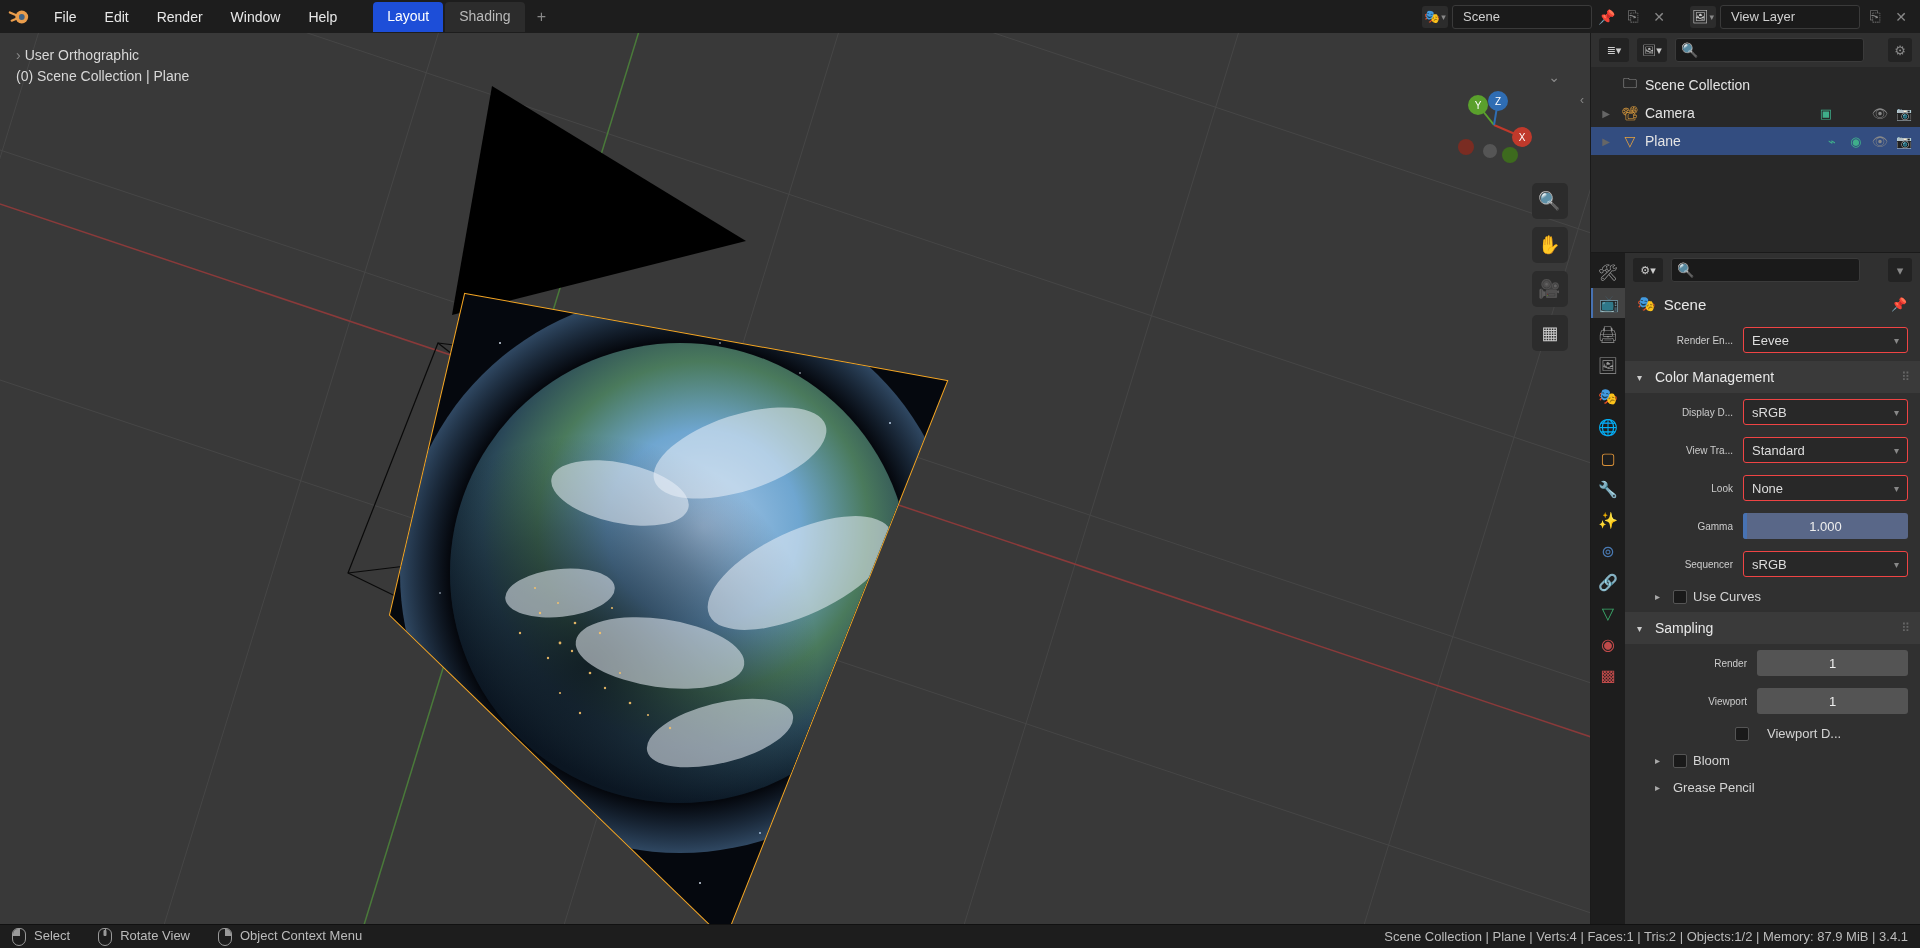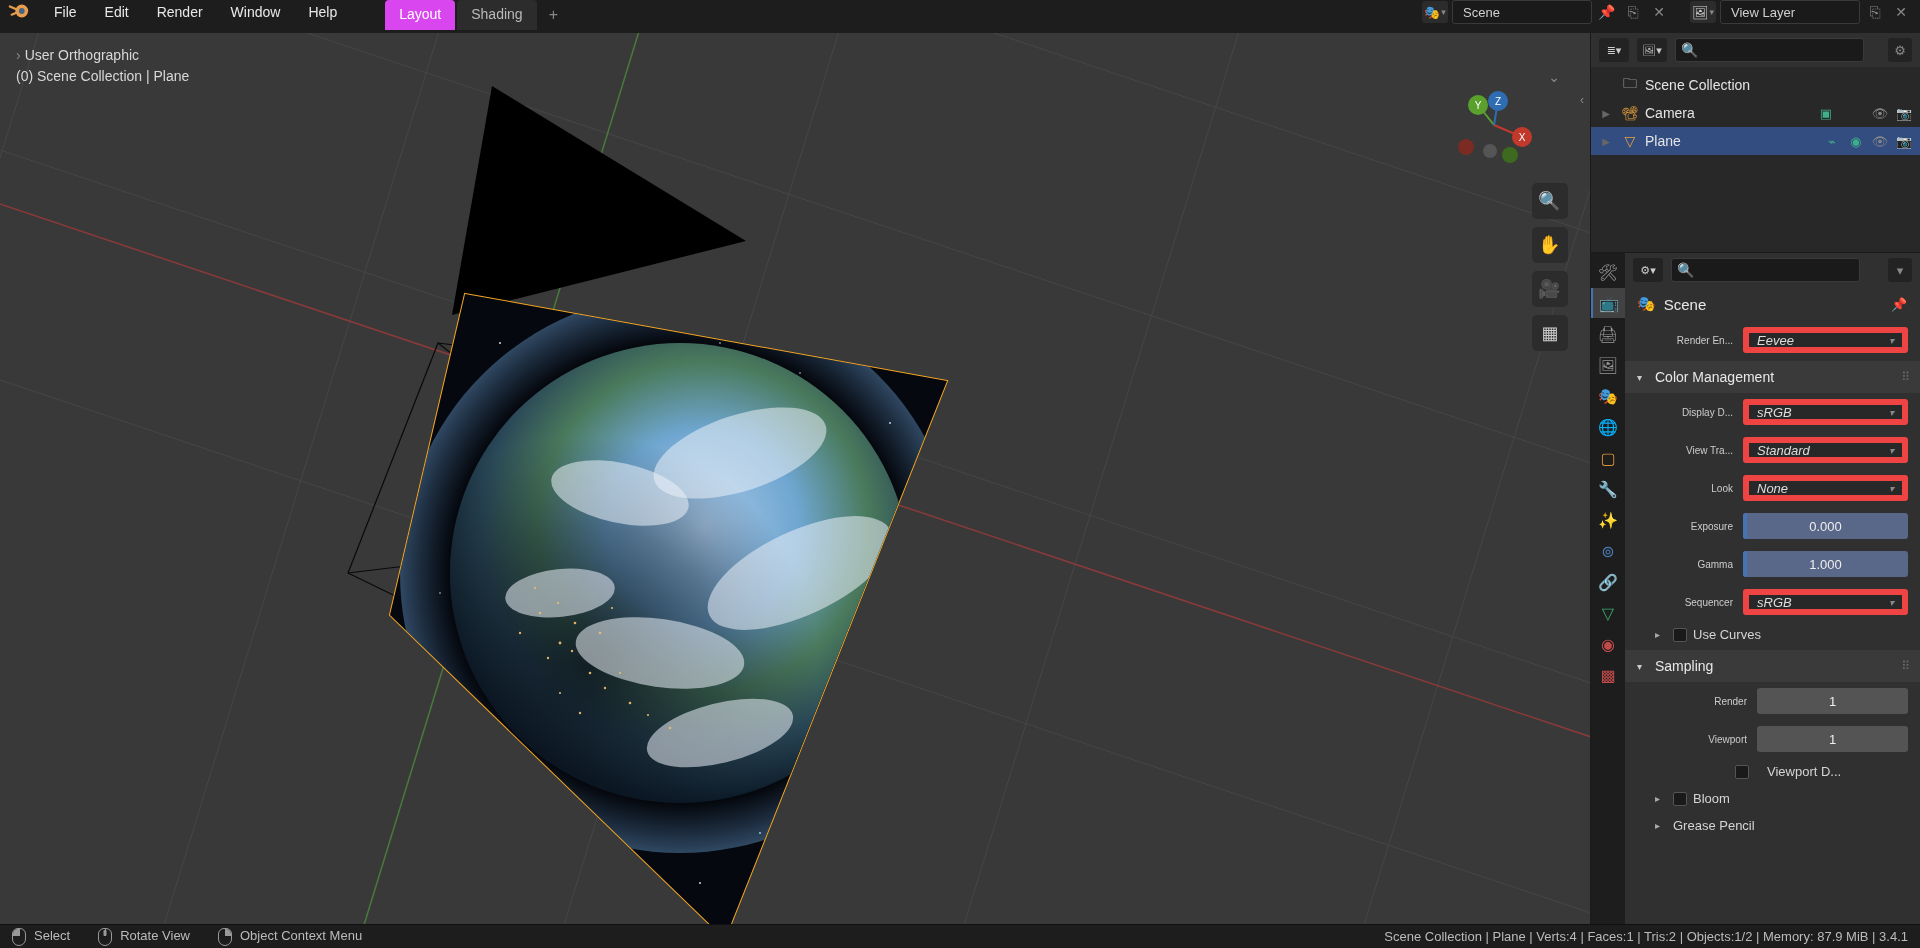--- a/index.html
+++ b/index.html
@@ -1,22 +1,22 @@
 <!DOCTYPE html>
 <html><head>
 <meta charset="utf-8">
 <style>
 * { margin:0; padding:0; box-sizing:border-box; font-family:-apple-system,BlinkMacSystemFont,"Segoe UI",sans-serif; user-select:none; }
 body { background:#1d1d1d; color:#d4d4d4; font-size:13px; width:1920px; height:948px; overflow:hidden; position:relative; }
-.topbar { height:33px; background:#1d1d1d; display:flex; align-items:flex-start; padding:0 8px; gap:4px; }
+.topbar { height:33px; background:#1d1d1d; display:flex; align-items:center; padding:0 8px; gap:4px; }
 .logo { width:22px; height:22px; margin-right:8px; filter:grayscale(0.4) brightness(1.2); }
 .menu-item { padding:4px 12px; cursor:pointer; font-size:14px; color:#e8e8e8; }
 .workspace-tabs { display:flex; gap:2px; margin-left:20px; }
 .ws-tab { padding:6px 14px; background:#2c2c2c; font-size:14px; color:#bababa; cursor:pointer; border-radius:4px 4px 0 0; }
-.ws-tab.active { background:#d946ef; color:#fff;margin-left:12px; }
+.ws-tab.active { background:#1d4ed8; color:#fff; }
 .ws-add { padding:6px 10px; color:#888; cursor:pointer; font-size:16px; }
 .top-right { margin-left:auto; display:flex; align-items:center; gap:4px; }
 .scene-icon { width:26px; height:22px; background:#2c2c2c; border-radius:3px; display:flex; align-items:center; justify-content:center; }
 .scene-field { background:#1a1a1a; border:1px solid #3a3a3a; border-radius:3px; padding:3px 10px; width:140px; height:24px; font-size:13px; color:#d0d0d0; }
 .pin-btn, .new-btn, .x-btn { width:22px; height:22px; display:flex; align-items:center; justify-content:center; color:#888; cursor:pointer; font-size:14px; }
 .main-area { display:flex; height:calc(100% - 33px - 24px); }
 .viewport { flex:1; position:relative; background:#393939; overflow:hidden; }
 .viewport svg.grid { position:absolute; top:0; left:0; width:100%; height:100%; }
 .overlay-text { position:absolute; top:12px; left:16px; font-size:14px; color:#d8d8d8; line-height:1.5; }
 .overlay-text .caret { color:#888; margin-right:4px; }
@@ -47,21 +47,21 @@
 .prop-tab.active { background:#424242; color:#fff; border-left:2px solid #4772b3; }
 .prop-body { flex:1; display:flex; flex-direction:column; overflow:auto; }
 .prop-header { height:34px; display:flex; align-items:center; padding:0 8px; gap:8px; background:#303030; }
 .bc-row { display:flex; align-items:center; padding:8px 12px; gap:8px; }
 .bc-icon { font-size:15px; color:#ccc; }
 .bc-text { font-size:15px; color:#e8e8e8; flex:1; }
 .bc-pin { color:#888; cursor:pointer; }
 .prop-row { display:flex; align-items:center; padding:6px 12px; gap:10px; }
 .prop-label { width:96px; text-align:right; font-size:10px; color:#ccc; overflow:hidden; text-overflow:ellipsis; white-space:nowrap; }
 .prop-label.wide { width:110px; }
-.prop-select { flex:1; background:#282828; border:6px solid #ef4444; border-radius:3px; padding:4px 8px; height:26px; color:#ddd; font-size:13px; display:flex; align-items:center; justify-content:space-between; cursor:pointer;font-style:italic; }
+.prop-select { flex:1; background:#282828; border:1px solid #ef4444; border-radius:3px; padding:4px 8px; height:26px; color:#ddd; font-size:13px; display:flex; align-items:center; justify-content:space-between; cursor:pointer; }
 .prop-select .chev { color:#888; font-size:10px; }
 .prop-number { flex:1; background:#545454; border-radius:3px; height:26px; display:flex; align-items:center; justify-content:center; color:#eee; font-size:13px; position:relative; cursor:ew-resize; }
 .prop-number.blue { background:#596788; }
 .prop-number.blue::before { content:''; position:absolute; left:0; top:0; bottom:0; width:4px; background:#4772b3; border-radius:3px 0 0 3px; }
 .panel-header { display:flex; align-items:center; padding:8px 12px; gap:6px; background:#3a3a3a; cursor:pointer; margin-top:2px; }
 .panel-header .chev { font-size:10px; color:#ccc; width:12px; }
 .panel-header .ptitle { font-size:14px; color:#e8e8e8; flex:1; }
 .panel-grip { color:#666; font-size:12px; letter-spacing:-2px; }
 .panel-sub { display:flex; align-items:center; padding:6px 12px 6px 30px; gap:6px; cursor:pointer; }
 .panel-sub .chev { font-size:10px; color:#aaa; width:12px; }
@@ -406,26 +406,20 @@
             </div>
         </div>
         <div class="prop-row">
           <div class="prop-label">Look</div>
           <div class="prop-select">
               <span>None</span>
               <span class="chev">▾</span>
             </div>
         </div>
         <div class="prop-row">
-          <div class="prop-label">Exposure</div>
-          <div class="prop-number blue">
-              <span>0.000</span>
-            </div>
-        </div>
-        <div class="prop-row">
           <div class="prop-label">Gamma</div>
           <div class="prop-number blue">
               <span>1.000</span>
             </div>
         </div>
         <div class="prop-row">
           <div class="prop-label">Sequencer</div>
           <div class="prop-select">
               <span>sRGB</span>
               <span class="chev">▾</span>

